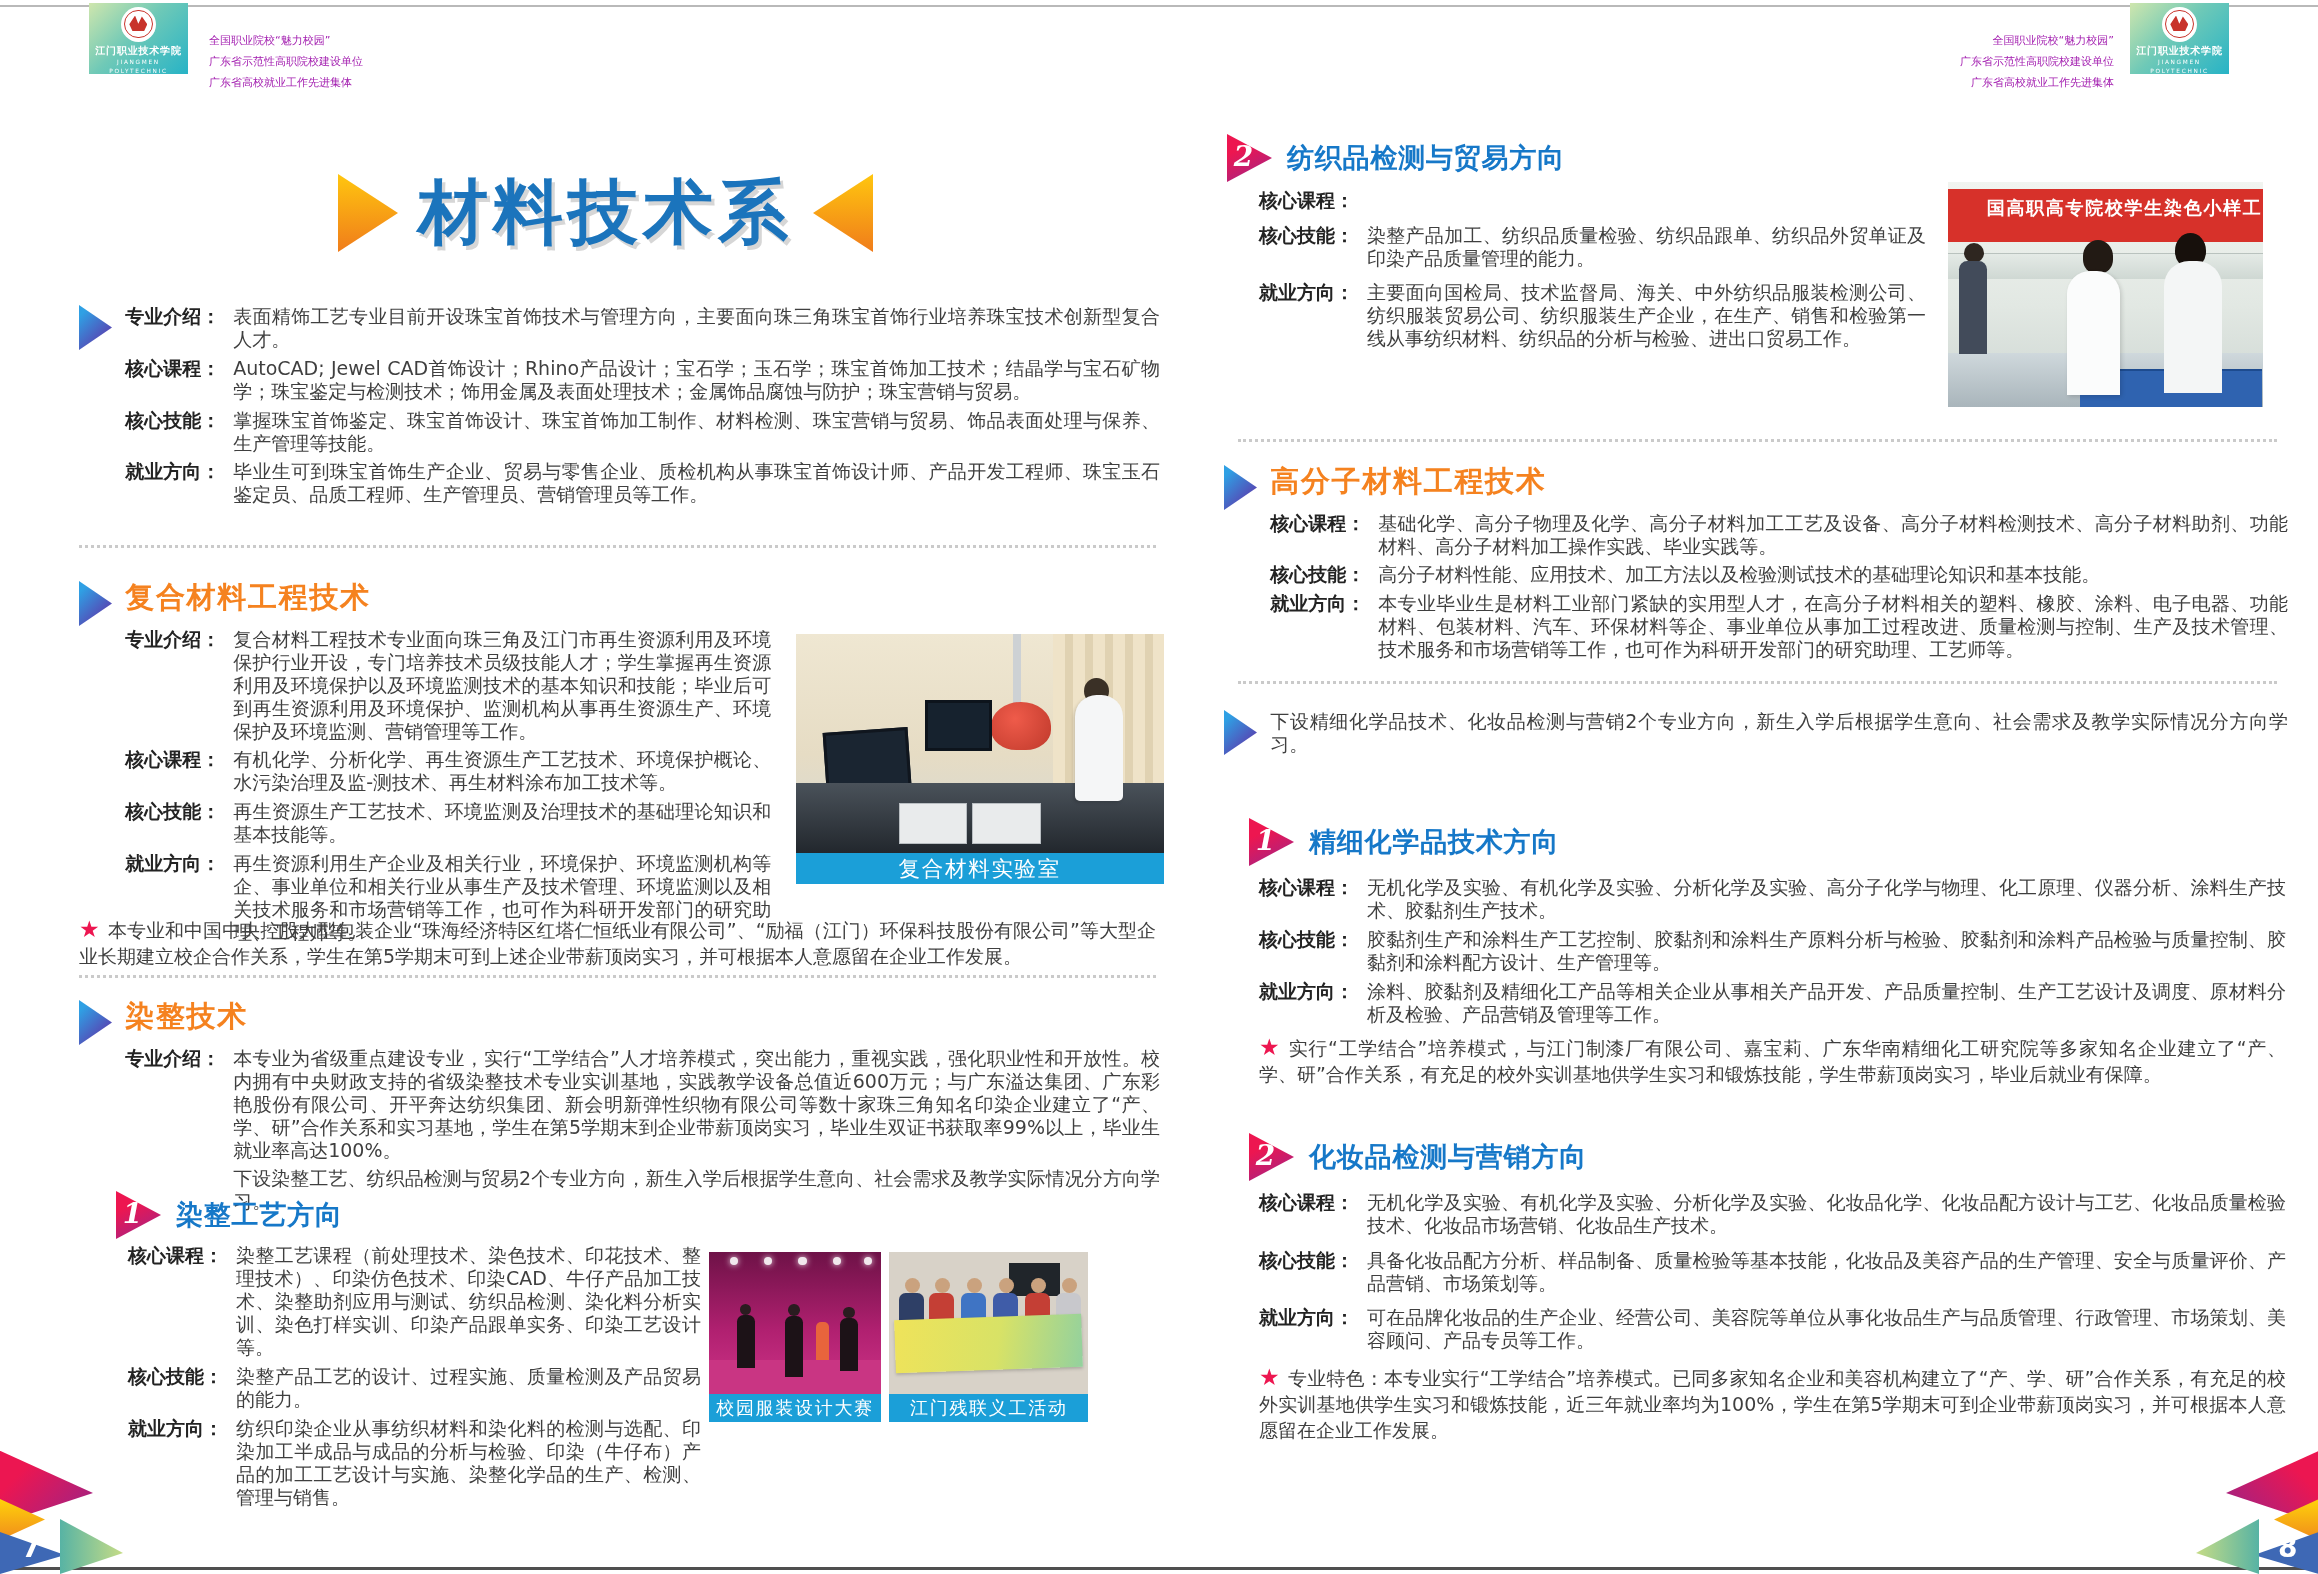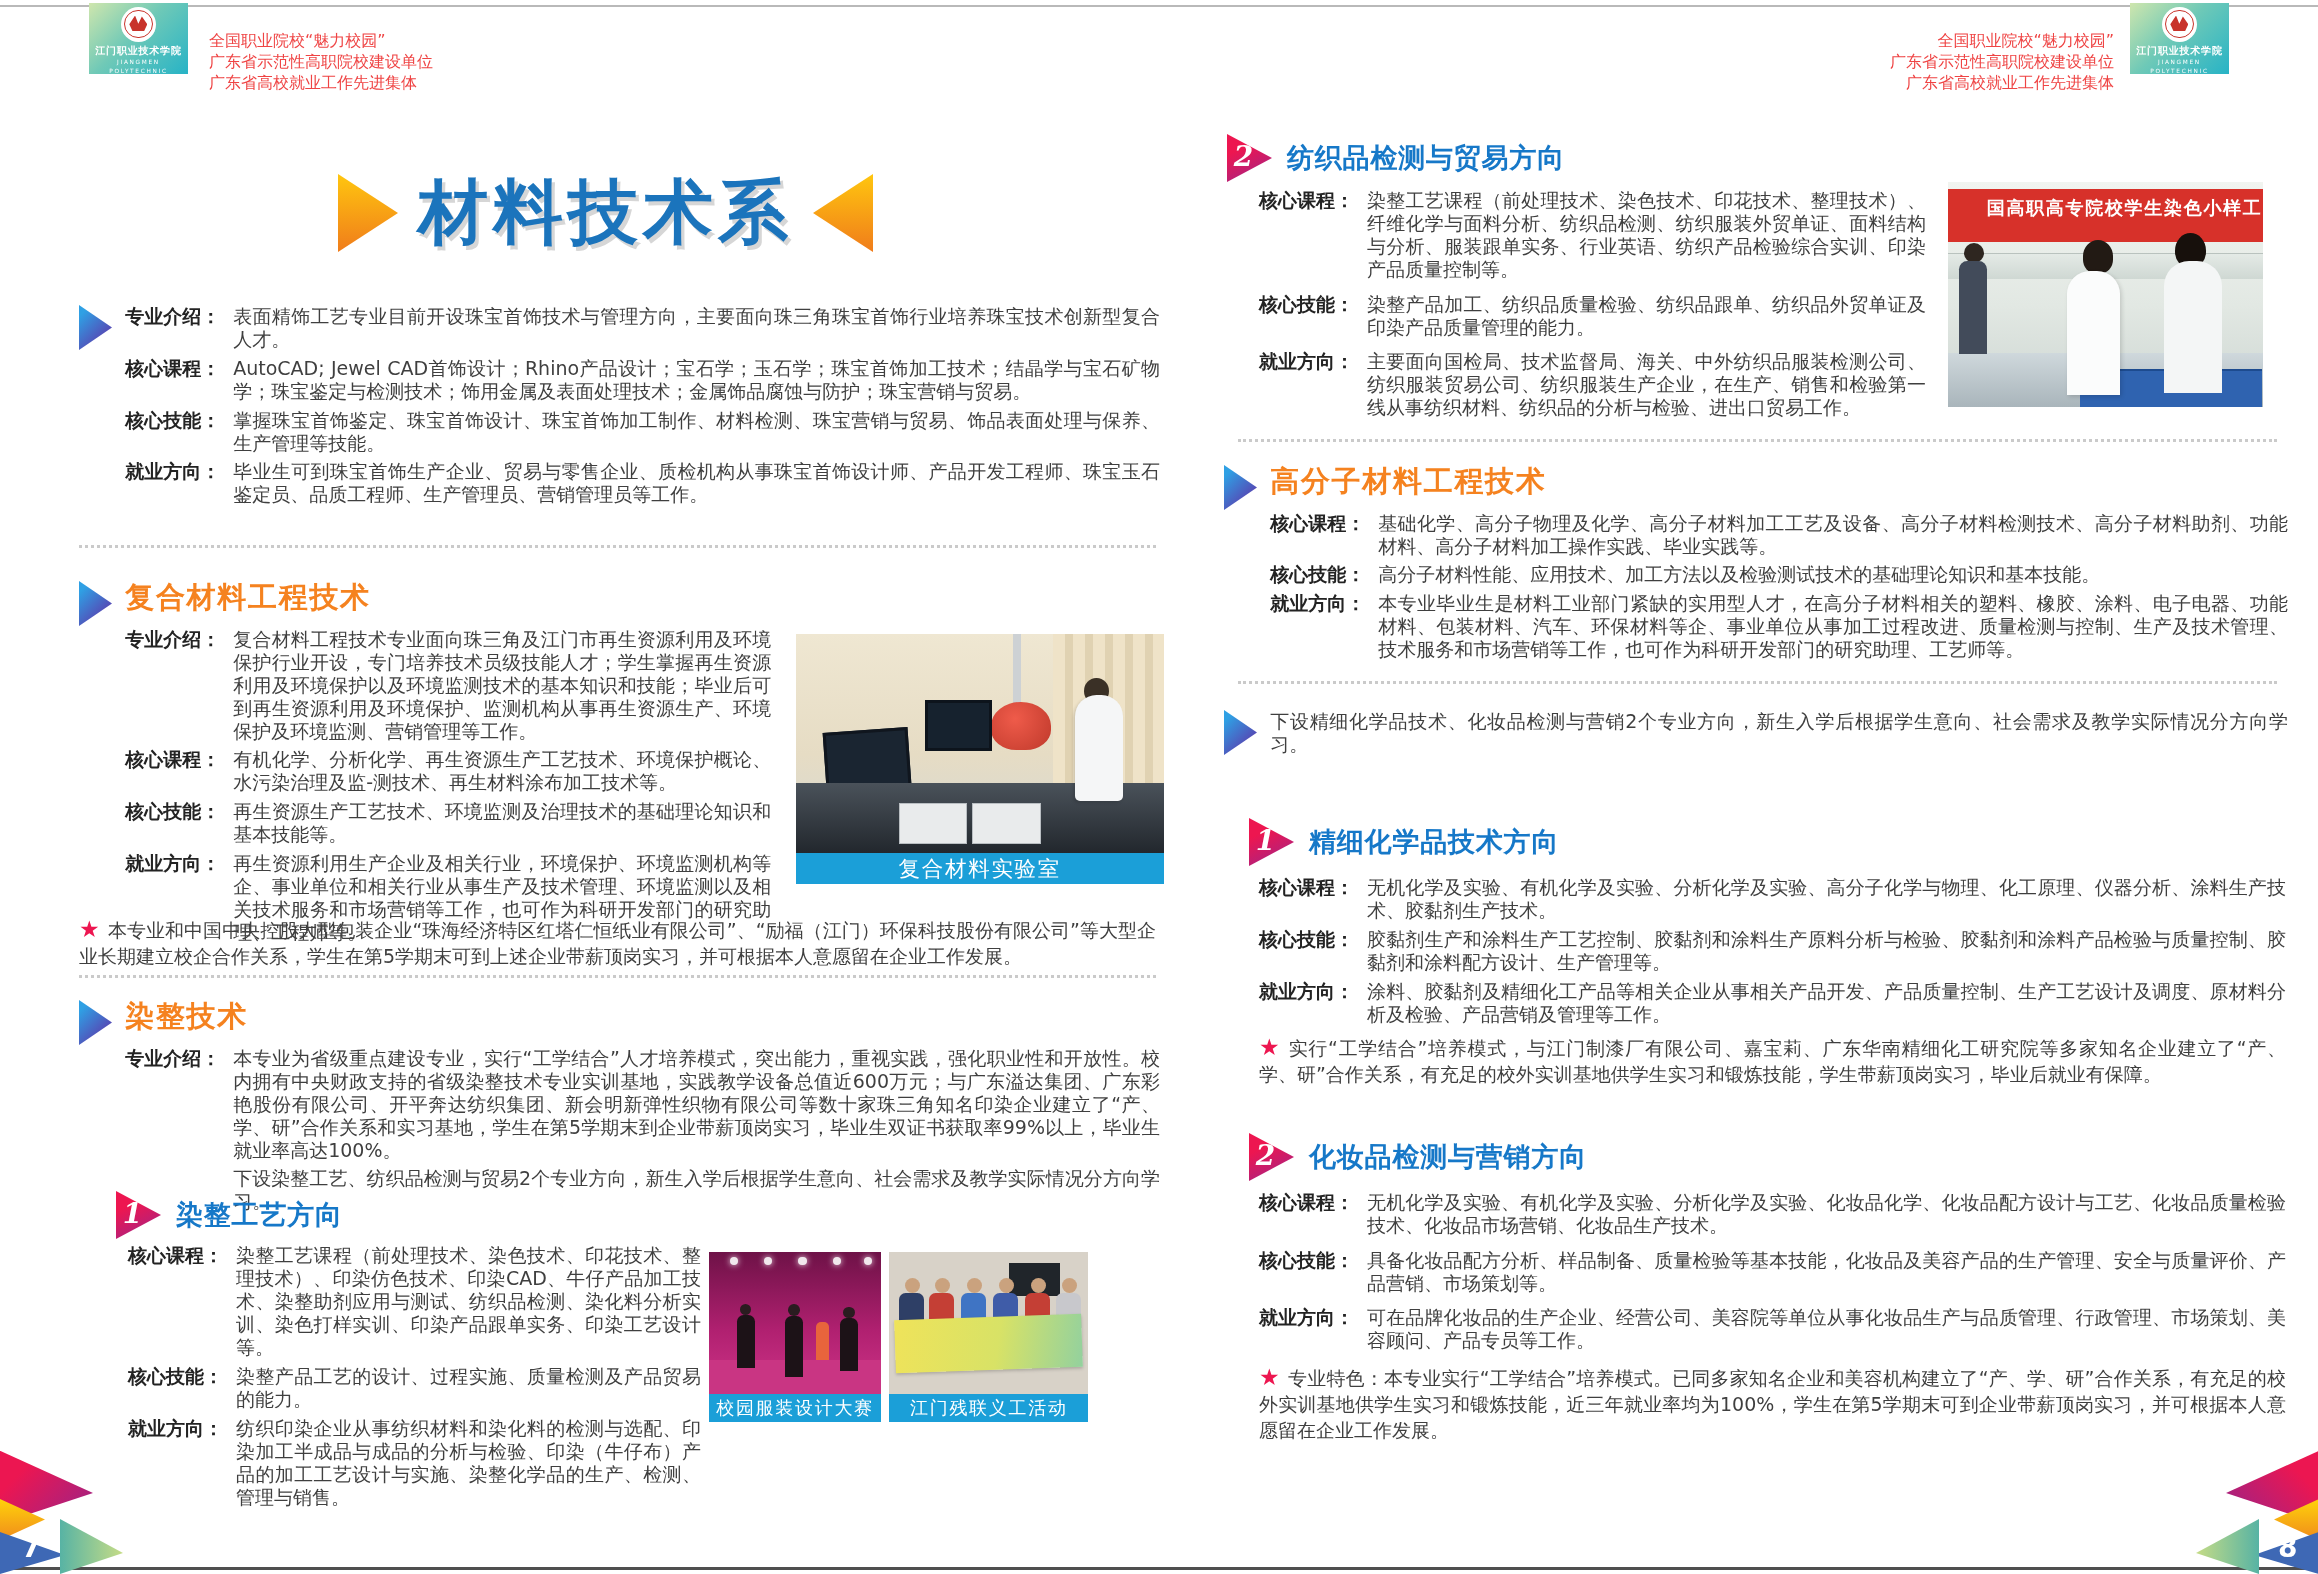--- a/index.html
+++ b/index.html
@@ -11,21 +11,21 @@
 
   
   .logo-box{width:99px;height:71px;background:linear-gradient(135deg,#cfe6ad 0%,#6fc9b7 45%,#27b3c6 100%);
             text-align:center;padding-top:4.1px;box-sizing:border-box;}
   .emb{position:relative;width:35px;height:35px;margin:0 auto 1.7px;background:#fff;border-radius:50%;}
   .emb-ring{position:absolute;inset:3.3px;border:1.7px solid #c8332b;border-radius:50%;}
   .emb-sail{position:absolute;left:8.3px;top:9px;width:18px;height:15.7px;background:#c8332b;
             clip-path:polygon(18% 100%,0 55%,32% 0,50% 52%,70% 6%,100% 55%,82% 100%);}
   .logo-cn{color:#fff;font-size:10px;font-weight:bold;letter-spacing:0.8px;line-height:15px;}
   .logo-en{color:#fff;font-size:5.8px;letter-spacing:1.7px;line-height:8.3px;}
-  .honors{font-size:16px;color:#ef4444;line-height:21px;}
+  .honors{font-size:11px;color:#a21caf;line-height:21px;}
   .honors.right{text-align:right;}
 
   
   .dept{display:flex;align-items:center;gap:20px;}
   .dept-tri-l{width:60px;height:78px;background:linear-gradient(180deg,#ffc60f,#f07c1b);
               clip-path:polygon(0 0,100% 50%,0 100%);}
   .dept-tri-r{width:60px;height:78px;background:linear-gradient(180deg,#ffc60f,#f07c1b);
               clip-path:polygon(100% 0,0 50%,100% 100%);}
   .dept-text{font-size:70px;font-weight:900;color:#1B74BC;letter-spacing:5px;
              text-shadow:3.3px 4.1px 0 #d6d6d6;white-space:nowrap;}
@@ -335,21 +335,20 @@
       <span class="badge-tri"></span>
       <span class="badge-num">2</span>
     </span>
     <span class="dir-title">纺织品检测与贸易方向</span>
   </div>
 
   <div class="abs" style="left:1259px;top:189px;display:flex;gap:21.5px;align-items:flex-start;">
     <div class="rows" style="width:667px;flex:0 0 667px;">
       <div class="row gap">
         <span class="lbl">核心课程：</span>
-        <span class="txt">染整工艺课程（前处理技术、染色技术、印花技术、整理技术）、纤维化学与面料分析、纺织品检测、纺织服装外贸单证、面料结构与分析、服装跟单实务、行业英语、纺织产品检验综合实训、印染产品质量控制等。</span>
       </div>
       <div class="row gap">
         <span class="lbl">核心技能：</span>
         <span class="txt">染整产品加工、纺织品质量检验、纺织品跟单、纺织品外贸单证及印染产品质量管理的能力。</span>
       </div>
       <div class="row">
         <span class="lbl">就业方向：</span>
         <span class="txt">主要面向国检局、技术监督局、海关、中外纺织品服装检测公司、纺织服装贸易公司、纺织服装生产企业，在生产、销售和检验第一线从事纺织材料、纺织品的分析与检验、进出口贸易工作。</span>
       </div>
     </div>

